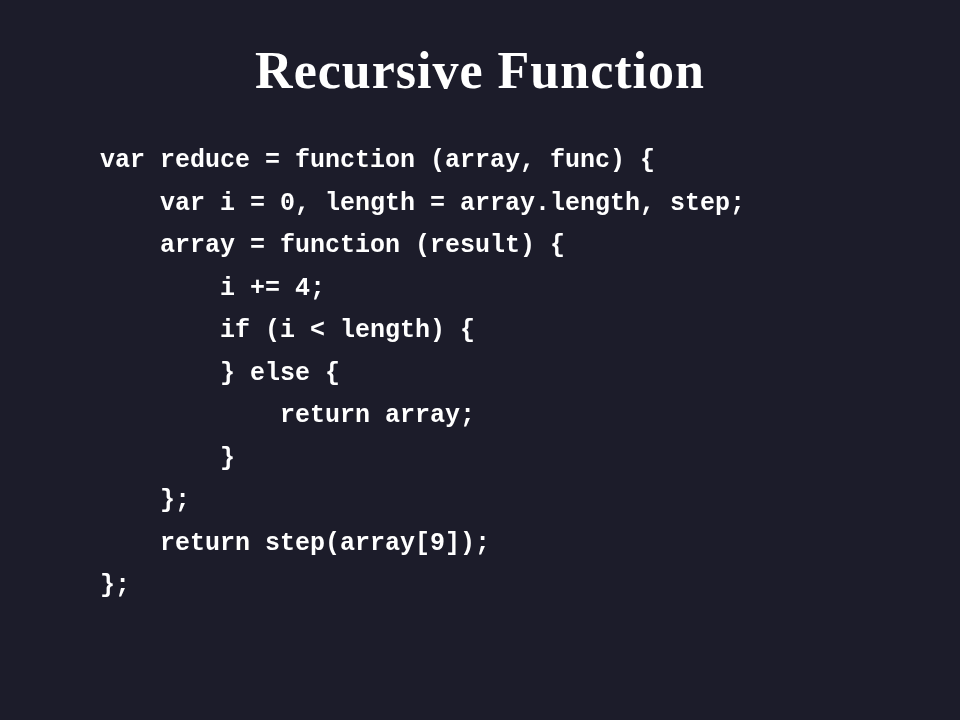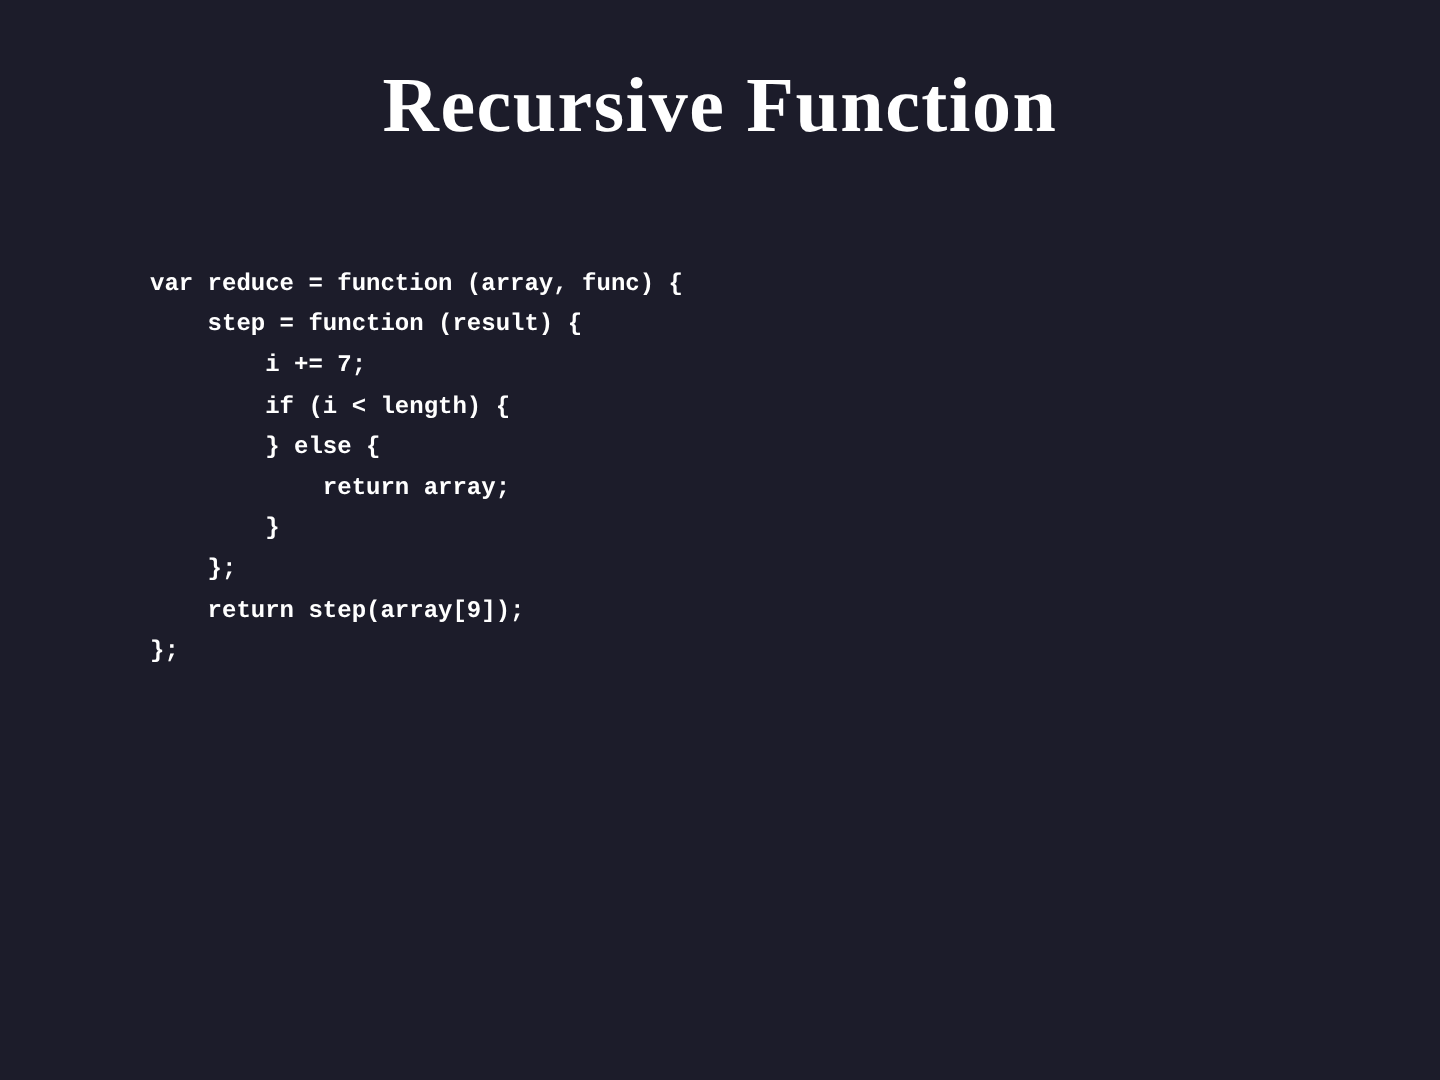--- a/index.html
+++ b/index.html
@@ -37,44 +37,44 @@
       font-weight: bold;
       color: #ffffff;
       text-align: center;
       margin-top: 20px;
       margin-bottom: 40px;
       letter-spacing: 1px;
     }
 
     .code-block {
       font-family: 'Courier New', Courier, monospace;
-      font-size: 16px;
+      font-size: 25px;
       font-weight: bold;
       color: #ffffff;
       line-height: 1.7;
       align-self: flex-start;
       margin-left: 60px;
-      margin-top: 36px;
     }
 
     .code-line {
       display: block;
       white-space: pre;
     }
   </style>
 </head>
 <body>
 
 <div class="page-bg">
   <h1 class="title">Recursive Function</h1>
   <div class="code-block">
 
   <span class="code-line">var reduce = function (array, func) {</span>
-      <span class="code-line">    step = function (result) {</span>
-      <span class="code-line">        i += 7;</span>
+      <span class="code-line">    var i = 0, length = array.length, step;</span>
+      <span class="code-line">    array = function (result) {</span>
+      <span class="code-line">        i += 4;</span>
       <span class="code-line">        if (i &lt; length) {</span>
       <span class="code-line">        } else {</span>
       <span class="code-line">            return array;</span>
       <span class="code-line">        }</span>
       <span class="code-line">    };</span>
       <span class="code-line">    return step(array[9]);</span>
       <span class="code-line">};</span>
     </div>
 </div>
 

